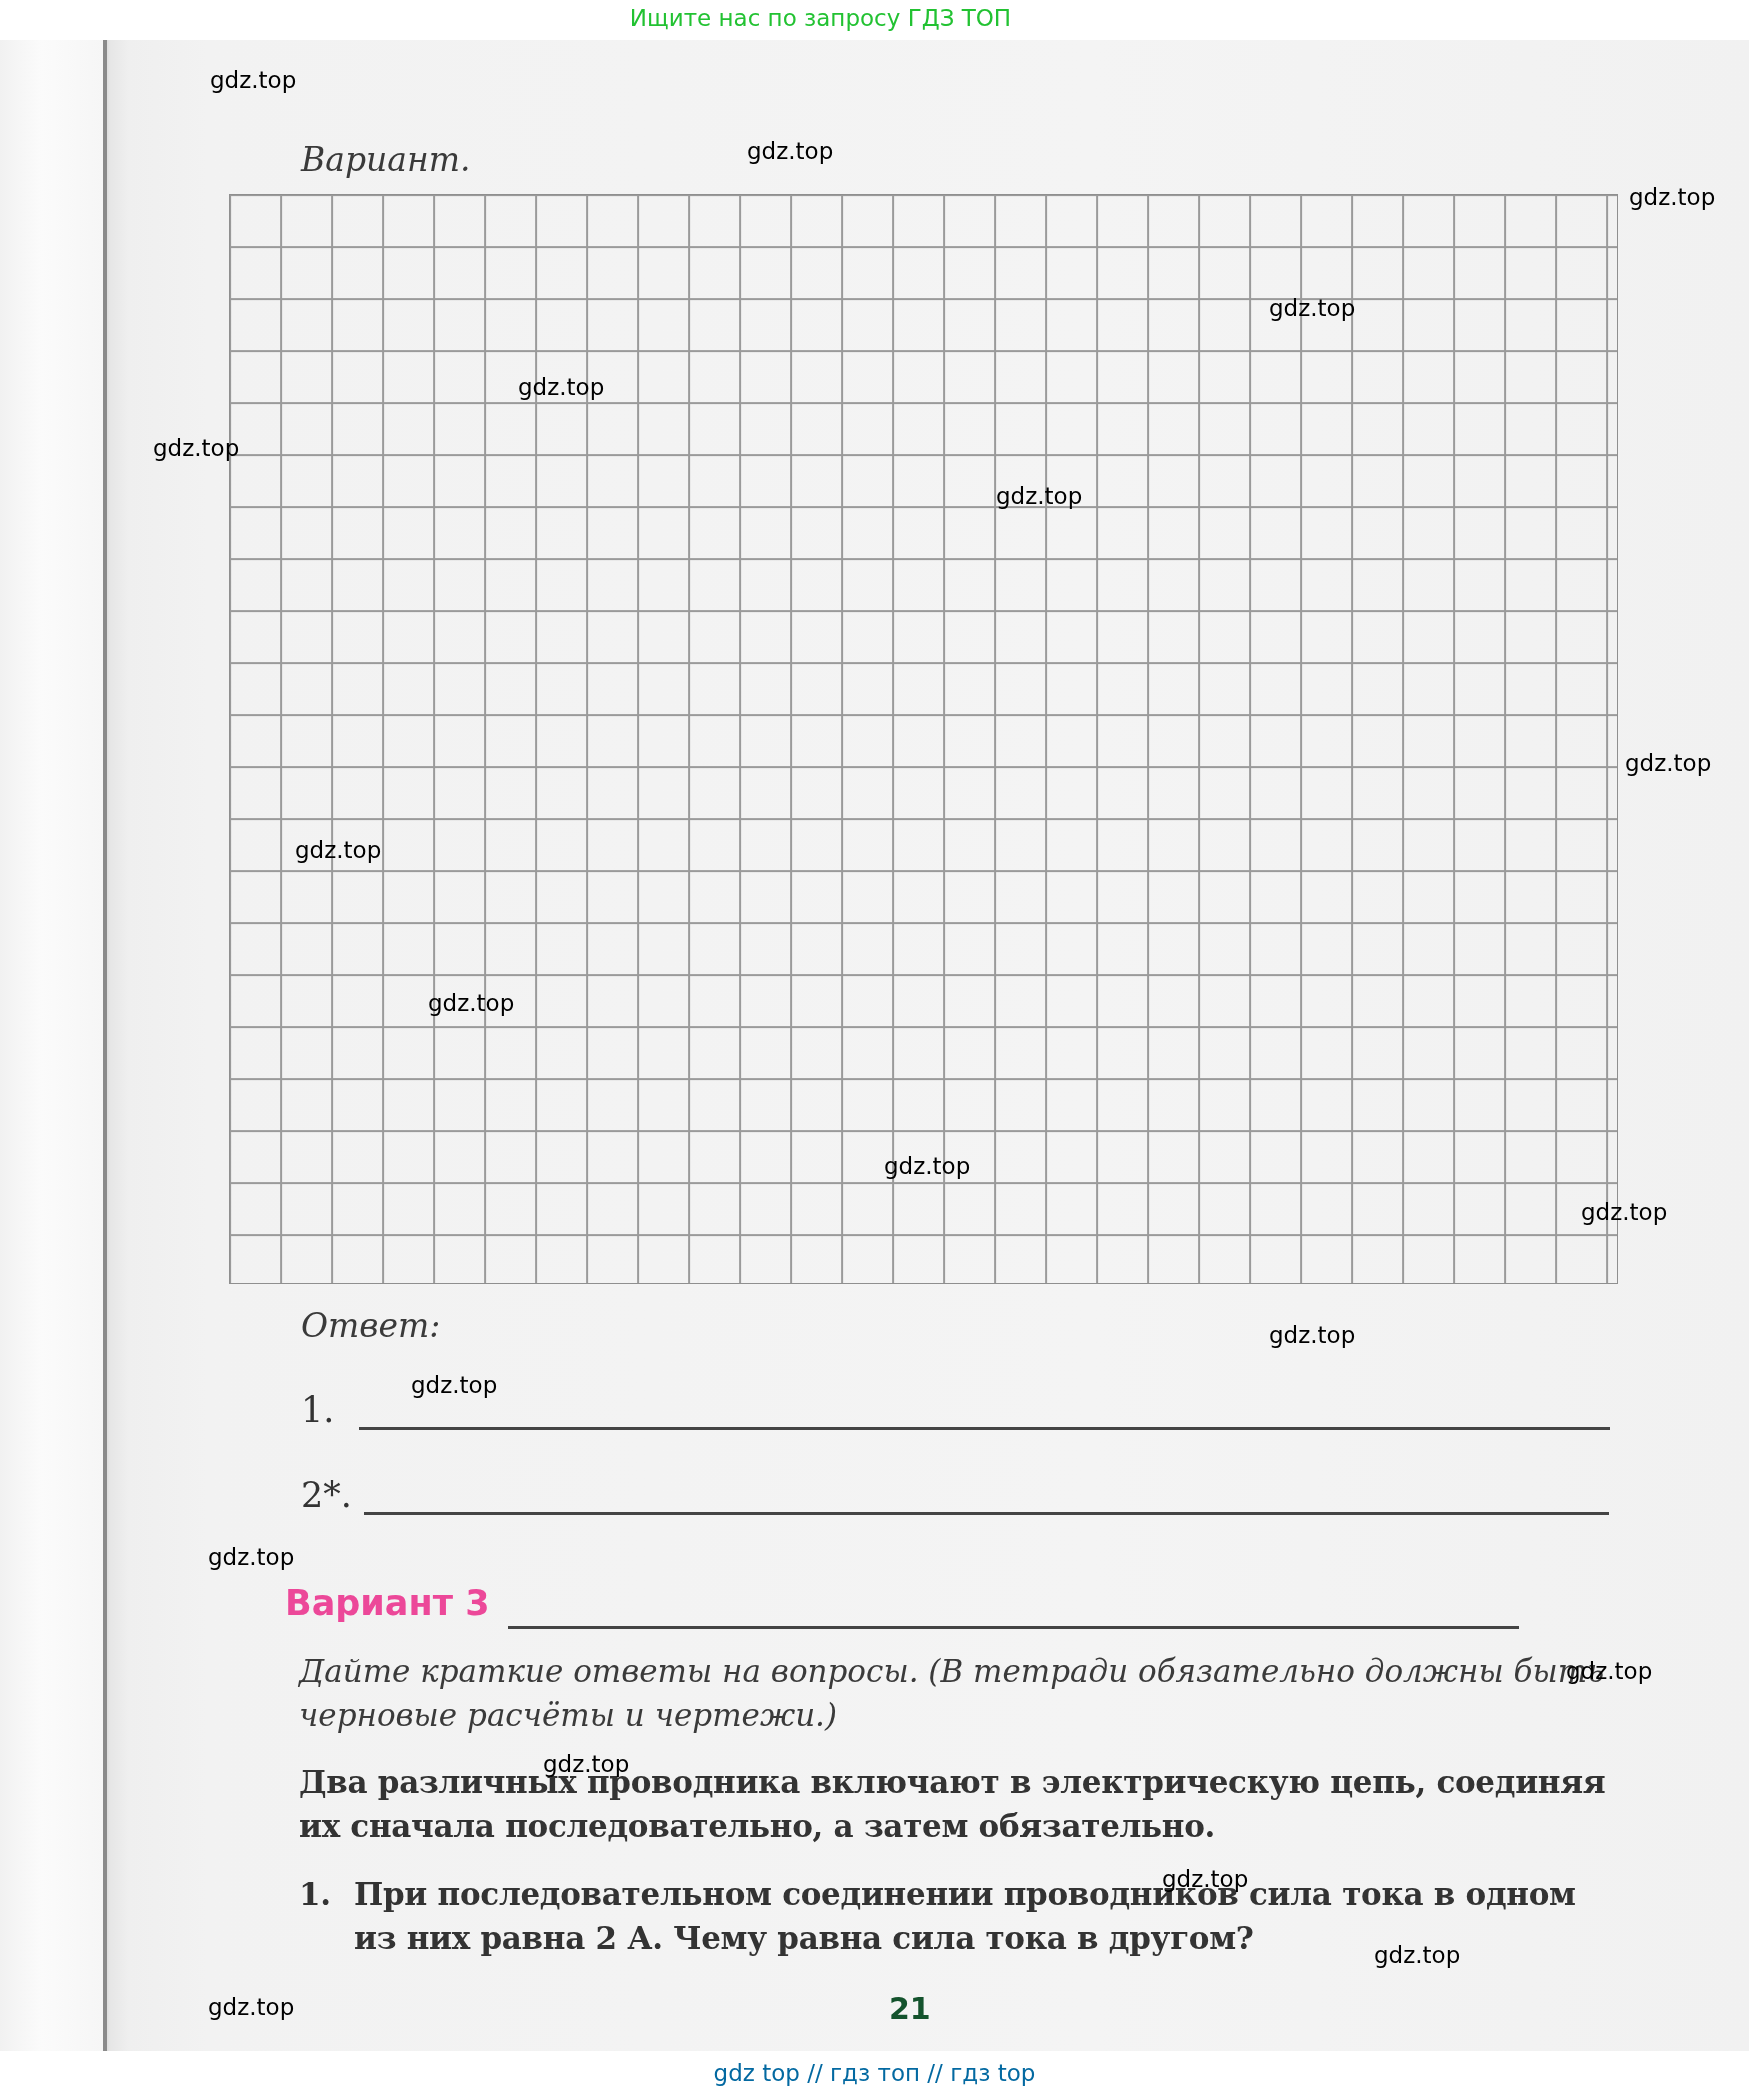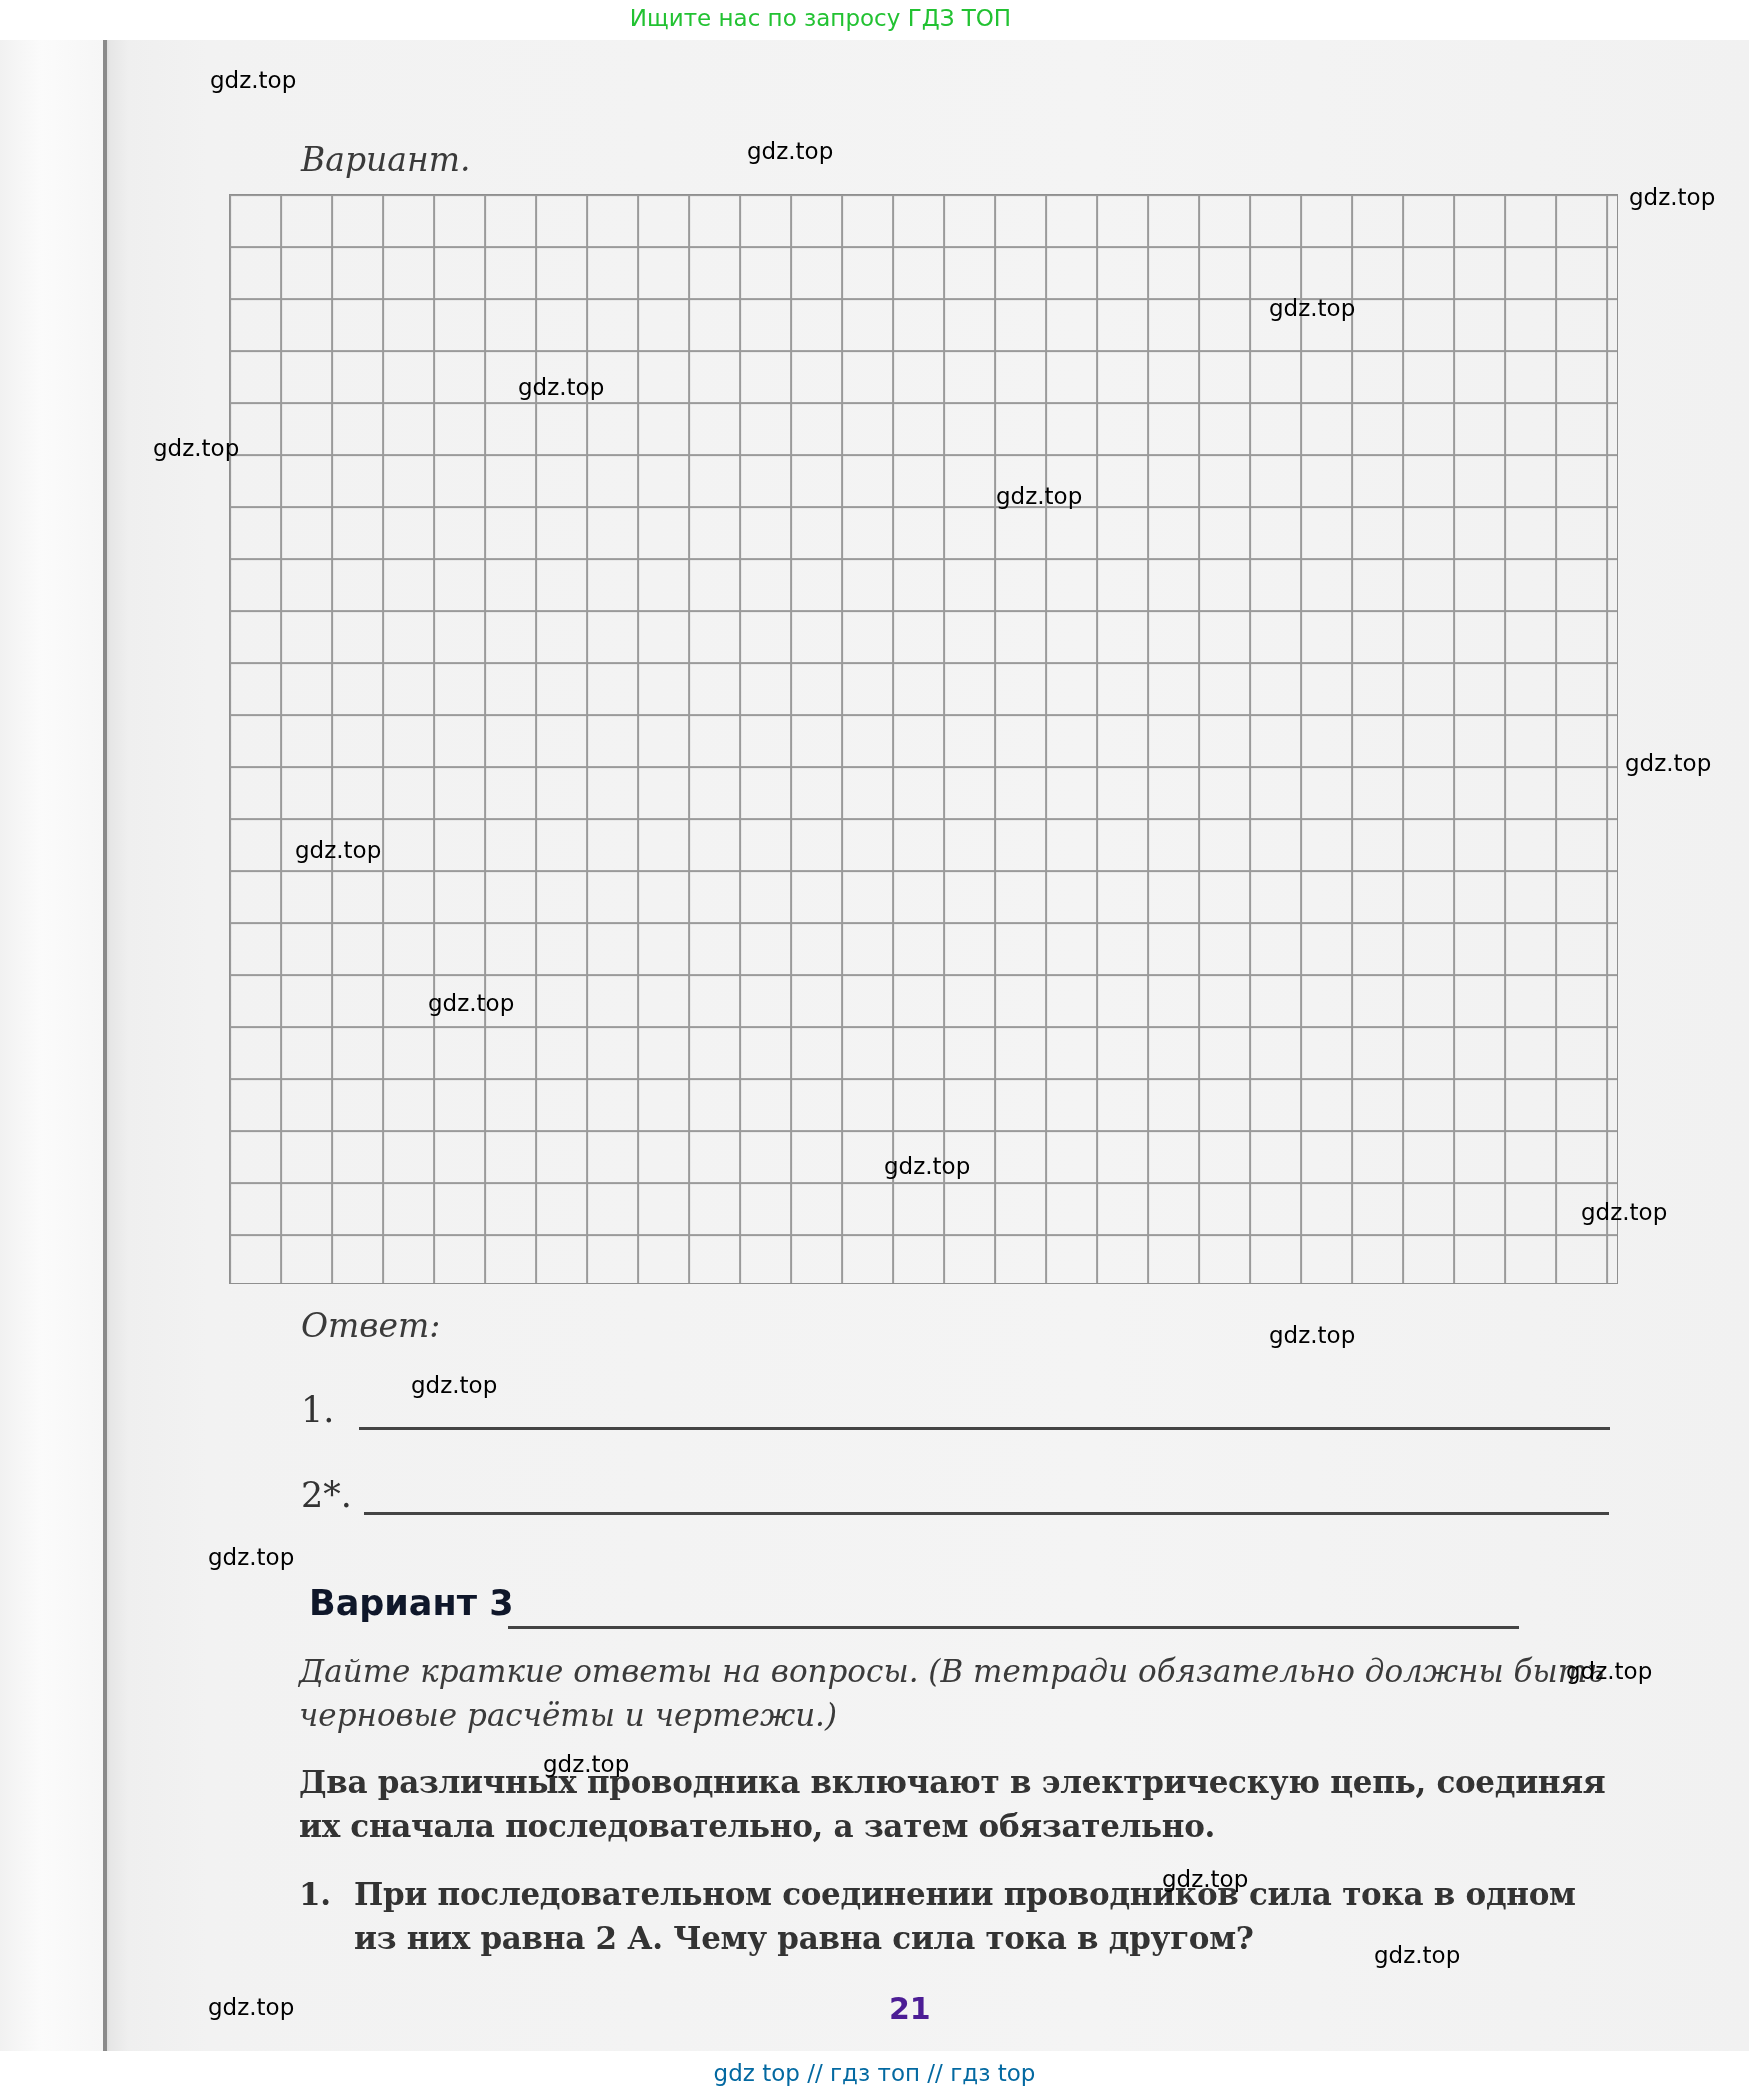--- a/index.html
+++ b/index.html
@@ -55,22 +55,22 @@
     position:absolute; left:301px; height:44px; width:1310px;
   }
   .answer-num {
     position:absolute; left:0; bottom:3.5px;
     font-family:"DejaVu Serif", serif; font-size:35px; color:#333;
   }
   .answer-line {
     position:absolute; bottom:3.5px; height:2.6px; background:#444;
   }
   .variant-heading {
-    position:absolute; left:309px; top:1583px;
-    font-family:"DejaVu Sans", sans-serif; font-weight:bold; font-size:35px; color:#0f172a;
+    position:absolute; left:285px; top:1583px;
+    font-family:"DejaVu Sans", sans-serif; font-weight:bold; font-size:35px; color:#ec4899;
   }
   .variant-line {
     position:absolute; left:508px; top:1626px; width:1011px; height:2.6px; background:#444;
   }
   .instructions {
     position:absolute; left:299px; top:1649px; width:1310px;
     font-size:31px; line-height:44px;
   }
   .paragraph {
     position:absolute; left:299px; top:1760px; width:1310px;
@@ -79,21 +79,21 @@
   }
   .question {
     position:absolute; left:299px; top:1872px; width:1310px;
     font-family:"DejaVu Serif", serif; font-size:31px; line-height:44px; color:#333;
     font-weight:bold; letter-spacing:-0.3px;
   }
   .question .qnum { position:absolute; left:0; top:0; }
   .question .qtext { margin-left:55px; display:block; }
   .page-number {
     position:absolute; left:889px; top:1991px;
-    font-family:"DejaVu Sans", sans-serif; font-weight:bold; font-size:30px; color:#4c1d95;
+    font-family:"DejaVu Sans", sans-serif; font-weight:bold; font-size:30px; color:#14532d;
   }
   .wm {
     position:absolute; font-family:"DejaVu Sans", sans-serif; font-size:23px; color:#000;
     white-space:nowrap;
     margin-top:16px;
   }
 </style>
 </head>
 <body>
 

